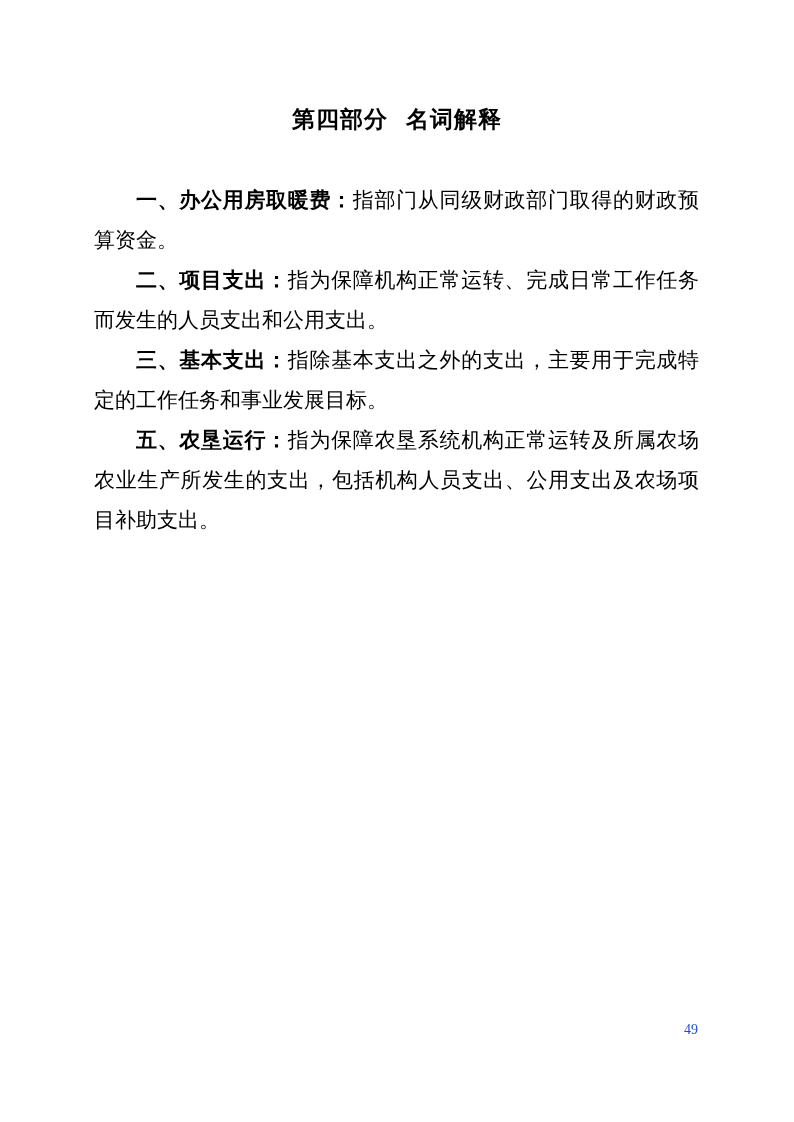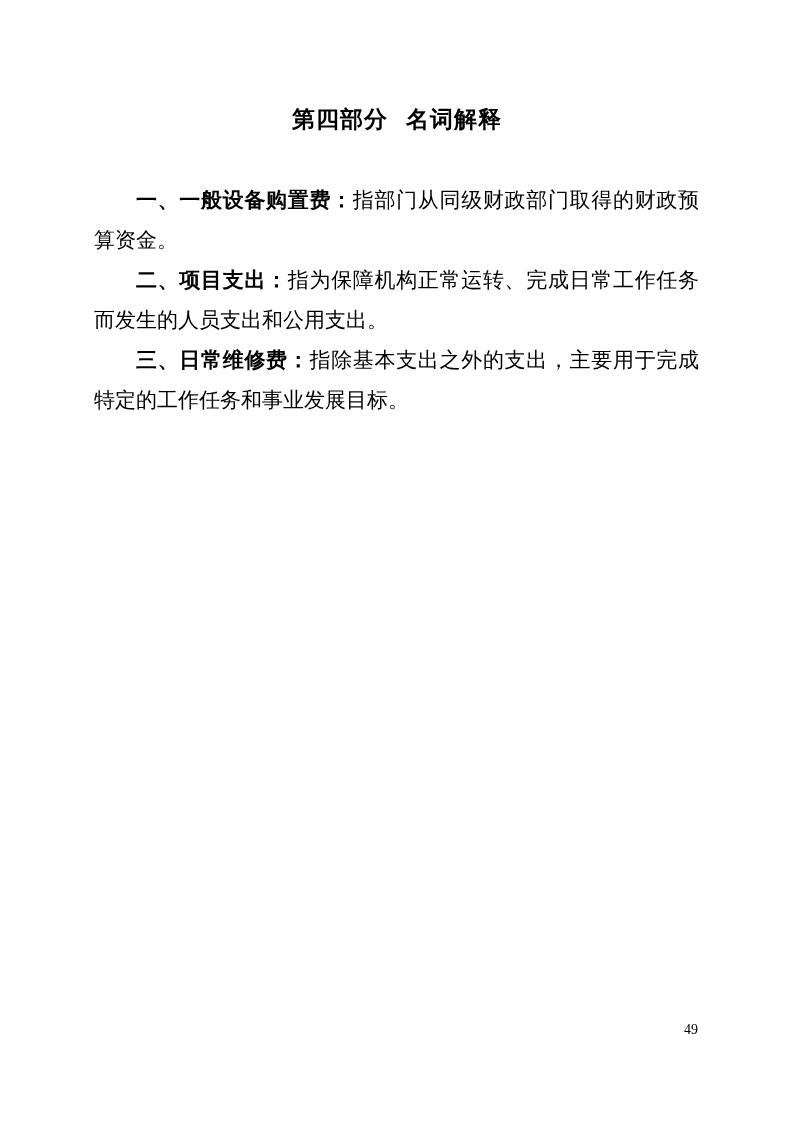--- a/index.html
+++ b/index.html
@@ -45,35 +45,36 @@
   .term {
     font-weight: bold;
   }
   .page-number {
     position: absolute;
     top: 1022px;
     left: 684px;
     font-family: "Liberation Serif", serif;
     font-size: 14px;
     line-height: 16px;
-    color: #000000;
+    color: #1d4ed8;
   }
 </style>
 </head>
 <body>
 
 <div class="page">
 
   <h1 class="doc-title"><span>第四部分</span><span class="title-gap"></span><span>名词解释</span></h1>
 
   <div class="doc-body">
-    <p class="para"><span class="term">一、一般设备购置费：</span><span class="def">指部门从同级财政部门取得的财政预算资金。</span></p>
+    <p class="para"><span class="term">一、办公用房取暖费：</span><span class="def">指部门从同级财政部门取得的财政预算资金。</span></p>
 
     <p class="para"><span class="term">二、项目支出：</span><span class="def">指为保障机构正常运转、完成日常工作任务而发生的人员支出和公用支出。</span></p>
 
-    <p class="para"><span class="term">三、日常维修费：</span><span class="def">指除基本支出之外的支出，主要用于完成特定的工作任务和事业发展目标。</span></p>
+    <p class="para"><span class="term">三、基本支出：</span><span class="def">指除基本支出之外的支出，主要用于完成特定的工作任务和事业发展目标。</span></p>
 
 
+    <p class="para"><span class="term">五、农垦运行：</span><span class="def">指为保障农垦系统机构正常运转及所属农场农业生产所发生的支出，包括机构人员支出、公用支出及农场项目补助支出。</span></p>
   </div>
 
   <div class="page-number">49</div>
 
 </div>
 
 </body></html>

